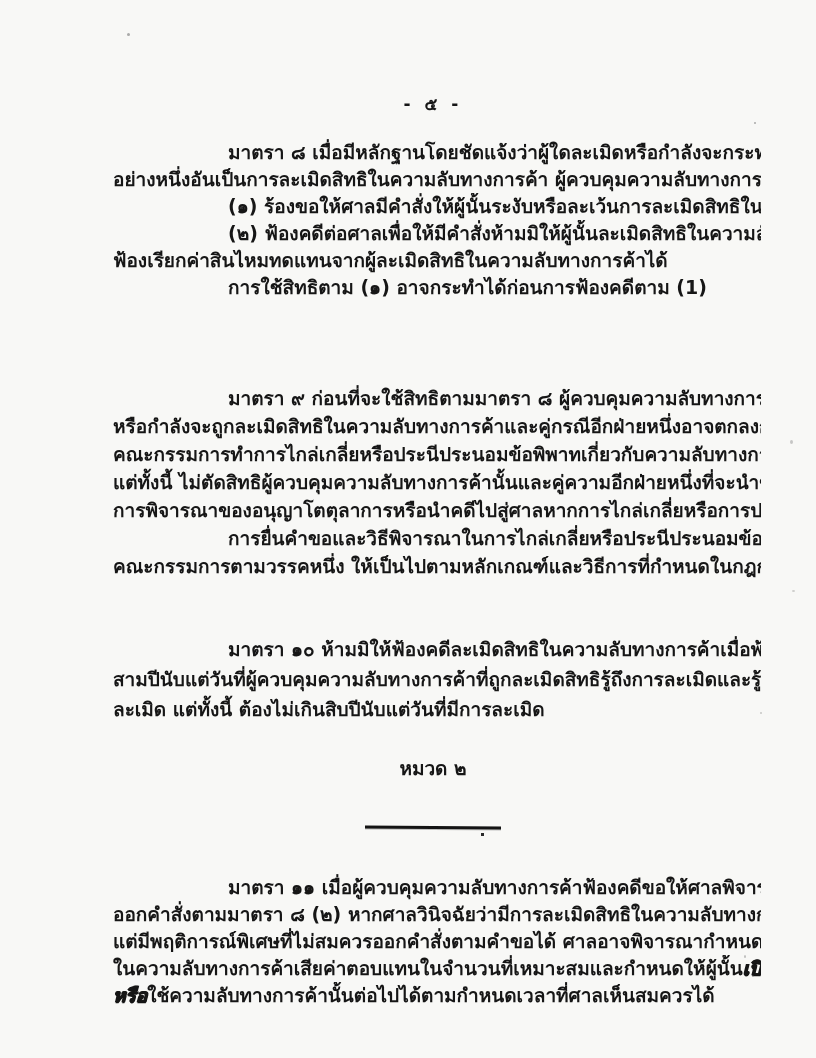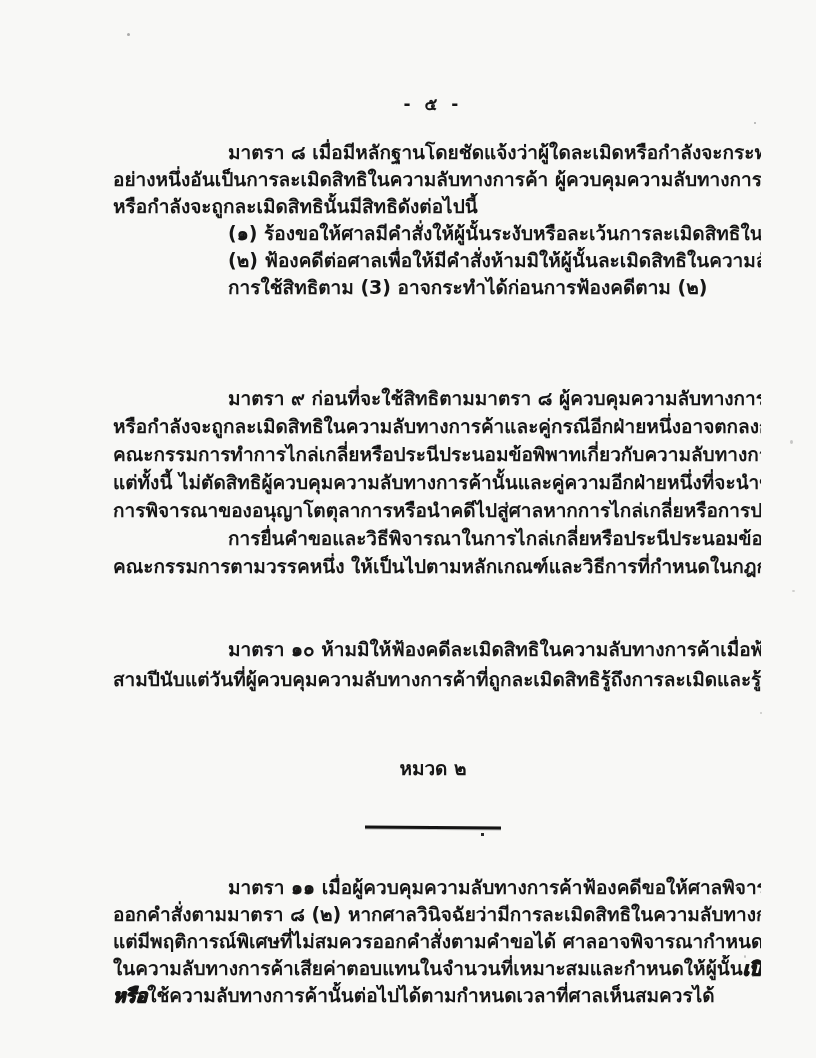--- a/index.html
+++ b/index.html
@@ -93,39 +93,40 @@
 </head>
 <body>
 
 <div class="page">
 
   <div class="page-number">- ๕ -</div>
 
   <div class="block lh27" style="top:139px">
     <div class="line ind">มาตรา ๘   เมื่อมีหลักฐานโดยชัดแจ้งว่าผู้ใดละเมิดหรือกำลังจะกระทำอย่างใด</div>
     <div class="line">อย่างหนึ่งอันเป็นการละเมิดสิทธิในความลับทางการค้า  ผู้ควบคุมความลับทางการค้าที่ถูก</div>
-    <div class="line">หรือกำลังจะถูกละเมิดสิทธินั้นมีสิทธิดังต่อไปนี้</div>
     <div class="line ind">(๑)  ร้องขอให้ศาลมีคำสั่งให้ผู้นั้นระงับหรือละเว้นการละเมิดสิทธิในความลับ</div>
     <div class="line ind">(๒)  ฟ้องคดีต่อศาลเพื่อให้มีคำสั่งห้ามมิให้ผู้นั้นละเมิดสิทธิในความลับทางการค้า และ</div>
-    <div class="line ind">การใช้สิทธิตาม (3) อาจกระทำได้ก่อนการฟ้องคดีตาม (๒)</div>
+    <div class="line">ฟ้องเรียกค่าสินไหมทดแทนจากผู้ละเมิดสิทธิในความลับทางการค้าได้</div>
+    <div class="line ind">การใช้สิทธิตาม (๑) อาจกระทำได้ก่อนการฟ้องคดีตาม (1)</div>
   </div>
 
   <div class="block lh28" style="top:384px">
     <div class="line ind">มาตรา ๙   ก่อนที่จะใช้สิทธิตามมาตรา ๘ ผู้ควบคุมความลับทางการค้าที่ถูก</div>
     <div class="line">หรือกำลังจะถูกละเมิดสิทธิในความลับทางการค้าและคู่กรณีอีกฝ่ายหนึ่งอาจตกลงกันเพื่อขอให้</div>
     <div class="line">คณะกรรมการทำการไกล่เกลี่ยหรือประนีประนอมข้อพิพาทเกี่ยวกับความลับทางการค้าได้</div>
     <div class="line">แต่ทั้งนี้  ไม่ตัดสิทธิผู้ควบคุมความลับทางการค้านั้นและคู่ความอีกฝ่ายหนึ่งที่จะนำข้อพิพาทไปสู่</div>
     <div class="line">การพิจารณาของอนุญาโตตุลาการหรือนำคดีไปสู่ศาลหากการไกล่เกลี่ยหรือการประนีประนอม</div>
     <div class="line ind">การยื่นคำขอและวิธีพิจารณาในการไกล่เกลี่ยหรือประนีประนอมข้อพิพาทของ</div>
     <div class="line">คณะกรรมการตามวรรคหนึ่ง  ให้เป็นไปตามหลักเกณฑ์และวิธีการที่กำหนดในกฎกระทรวง</div>
   </div>
 
   <div class="block lh30" style="top:634px">
     <div class="line ind">มาตรา ๑๐   ห้ามมิให้ฟ้องคดีละเมิดสิทธิในความลับทางการค้าเมื่อพ้นกำหนด</div>
     <div class="line">สามปีนับแต่วันที่ผู้ควบคุมความลับทางการค้าที่ถูกละเมิดสิทธิรู้ถึงการละเมิดและรู้ตัวผู้กระทำ</div>
+    <div class="line">ละเมิด แต่ทั้งนี้ ต้องไม่เกินสิบปีนับแต่วันที่มีการละเมิด</div>
   </div>
 
   <div class="chapter" style="top:754px">
     <div class="line">หมวด ๒</div>
   </div>
 
   <div class="divider"></div>
   <div class="divider-dot"></div>
 
   <div class="block lh27" style="top:874px">

